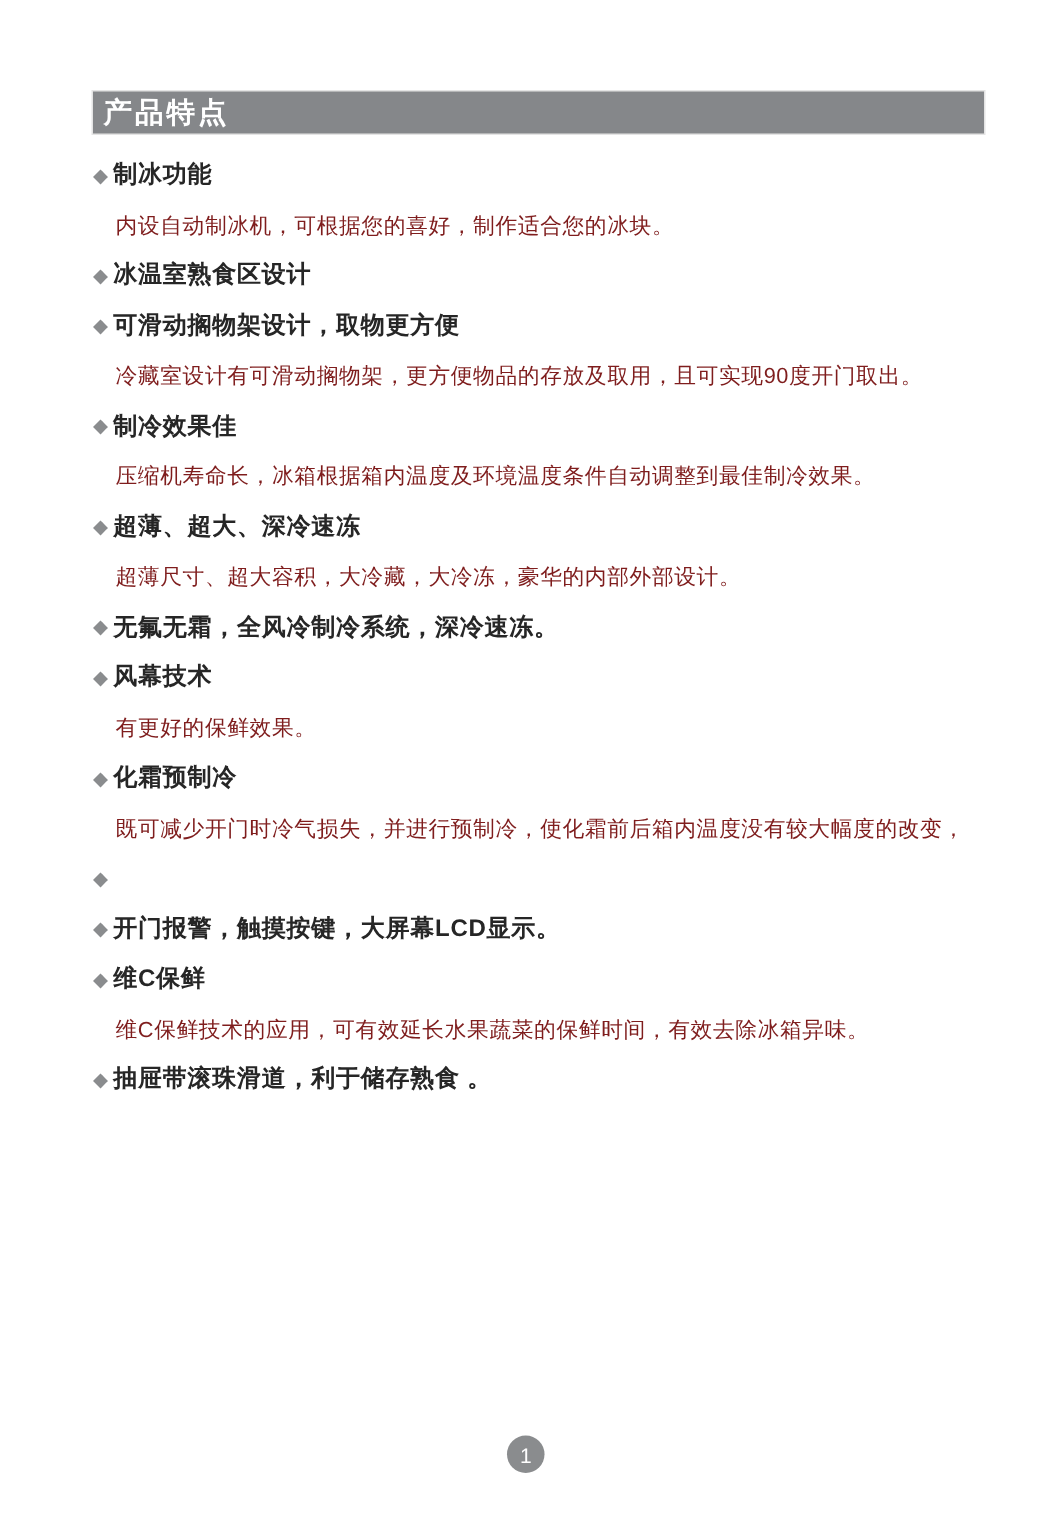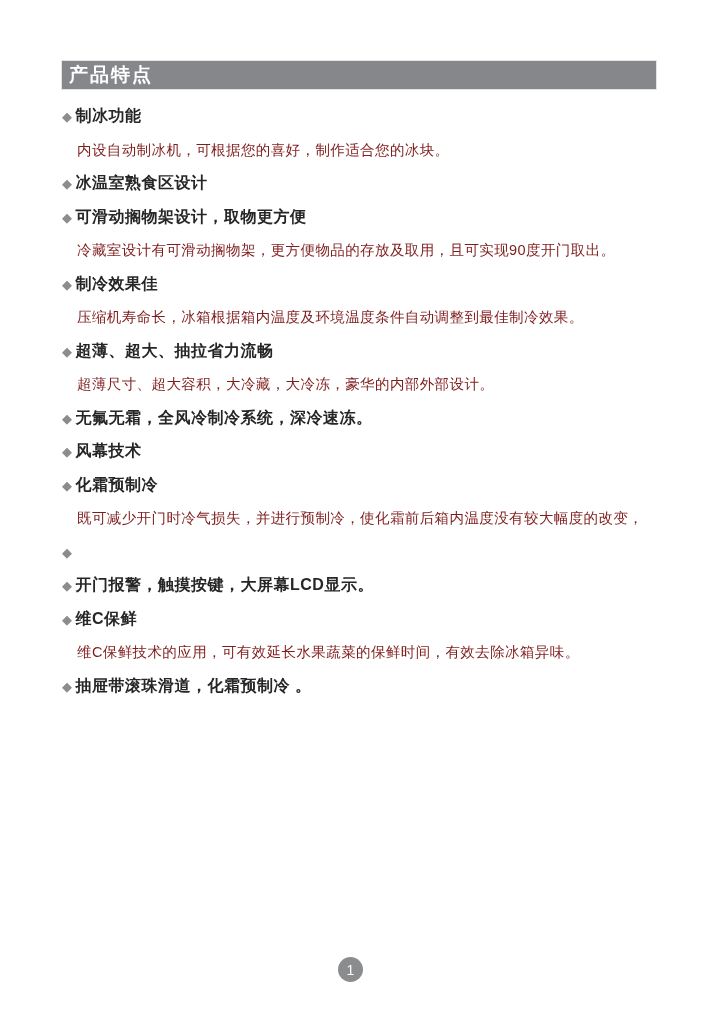--- a/index.html
+++ b/index.html
@@ -107,33 +107,34 @@
     <div class="line body-line">冷藏室设计有可滑动搁物架，更方便物品的存放及取用，且可实现90度开门取出。</div>
 
     <div class="line heading-line">
       <span class="bullet">◆</span>
       <span>制冷效果佳</span>
     </div>
     <div class="line body-line">压缩机寿命长，冰箱根据箱内温度及环境温度条件自动调整到最佳制冷效果。</div>
 
     <div class="line heading-line">
       <span class="bullet">◆</span>
-      <span>超薄、超大、抽拉省力流畅</span>
+      <span>超薄、超大、深冷速冻</span>
     </div>
     <div class="line body-line">超薄尺寸、超大容积，大冷藏，大冷冻，豪华的内部外部设计。</div>
 
     <div class="line heading-line">
       <span class="bullet">◆</span>
       <span>无氟无霜，全风冷制冷系统，深冷速冻。</span>
     </div>
 
     <div class="line heading-line">
       <span class="bullet">◆</span>
       <span>风幕技术</span>
     </div>
+    <div class="line body-line">有更好的保鲜效果。</div>
 
     <div class="line heading-line">
       <span class="bullet">◆</span>
       <span>化霜预制冷</span>
     </div>
     <div class="line body-line">既可减少开门时冷气损失，并进行预制冷，使化霜前后箱内温度没有较大幅度的改变，</div>
 
     <div class="line heading-line">
       <span class="bullet">◆</span>
     </div>
@@ -144,21 +145,21 @@
     </div>
 
     <div class="line heading-line">
       <span class="bullet">◆</span>
       <span>维C保鲜</span>
     </div>
     <div class="line body-line">维C保鲜技术的应用，可有效延长水果蔬菜的保鲜时间，有效去除冰箱异味。</div>
 
     <div class="line heading-line">
       <span class="bullet">◆</span>
-      <span>抽屉带滚珠滑道，化霜预制冷 。</span>
+      <span>抽屉带滚珠滑道，利于储存熟食 。</span>
     </div>
 
   </div>
 
   <div class="page-number-badge">
     <span>1</span>
   </div>
 
 </div>
 

